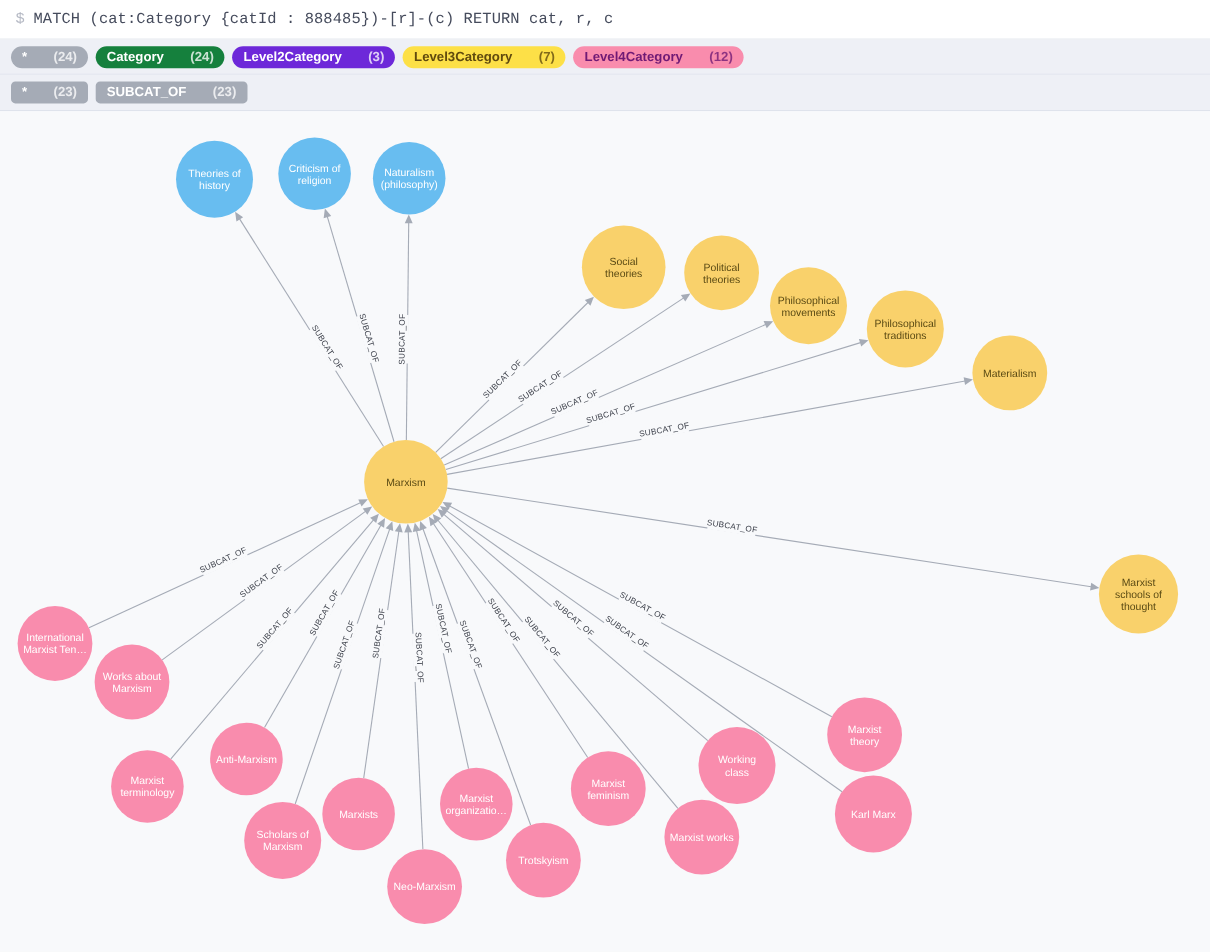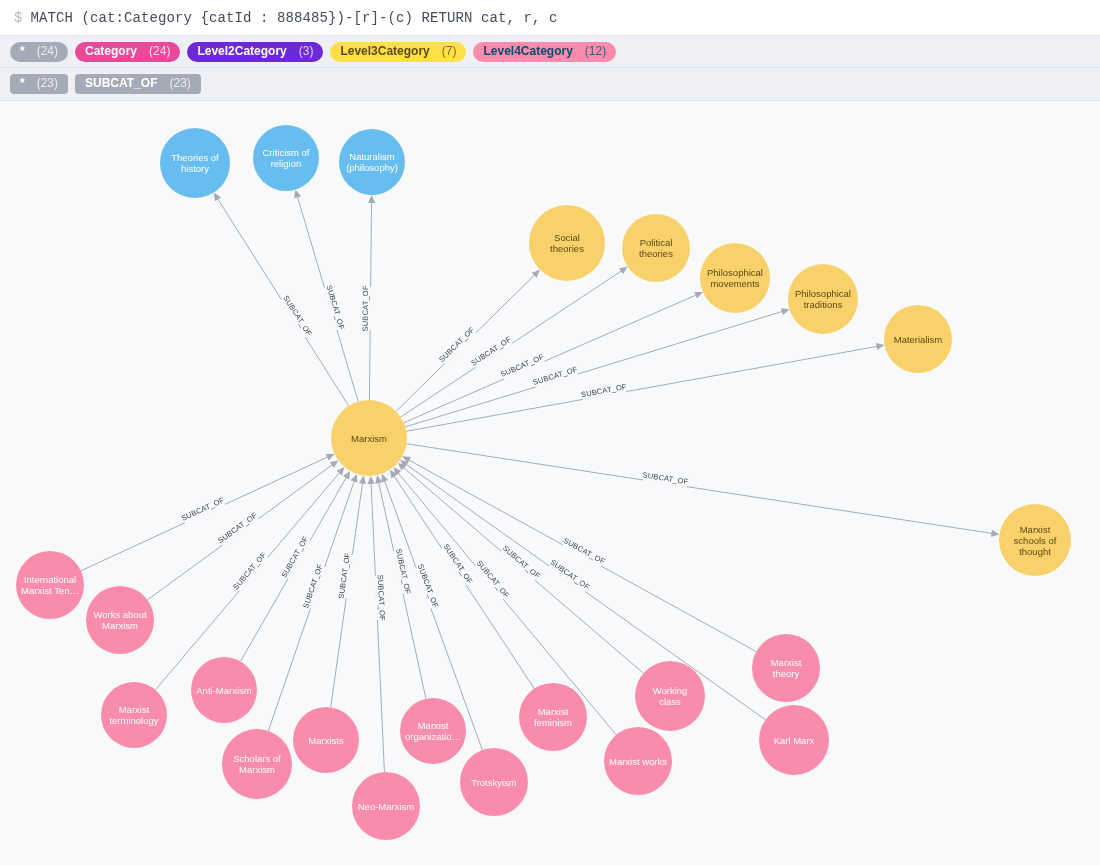--- a/index.html
+++ b/index.html
@@ -41,21 +41,21 @@
 
   .chip{
     display:inline-flex;align-items:baseline;
     border-radius:11px;
     padding:3px 10px 4px 10px;
     font-size:12px;line-height:13px;
     white-space:nowrap;
     user-select:none;
   }
   .chip .nm{font-weight:bold;}
-  .chip .ct{font-weight:normal;opacity:.78;margin-left:0px;padding-left:12px;}
+  .chip .ct{font-weight:bold;opacity:.78;margin-left:12px;padding-left:12px;}
 
   .chip.rel{border-radius:4px;}
 
   
   .canvas{
     position:absolute;left:0;top:101px;
     width:1100px;height:764px;
     background:#f8f9fb;
     overflow:hidden;
   }
@@ -88,33 +88,33 @@
   <div class="query-bar">
     <span class="prompt-sigil">$</span>
     <span class="query-text">MATCH (cat:Category {catId : 888485})-[r]-(c) RETURN cat, r, c</span>
   </div>
 
   <div class="legend-row r1" id="legend-nodes">
       <div class="chip " style="background: rgb(165, 171, 182); color: rgb(255, 255, 255);">
         <span class="nm">*</span>
         <span class="ct">(24)</span>
       </div>
-      <div class="chip " style="background: #ec4899; color: rgb(255, 255, 255);">
+      <div class="chip " style="background: #15803d; color: rgb(255, 255, 255);">
         <span class="nm">Category</span>
         <span class="ct">(24)</span>
       </div>
       <div class="chip " style="background: #6d28d9; color: rgb(255, 255, 255);">
         <span class="nm">Level2Category</span>
         <span class="ct">(3)</span>
       </div>
       <div class="chip " style="background: #fde047; color: rgb(96, 74, 14);">
         <span class="nm">Level3Category</span>
         <span class="ct">(7)</span>
       </div>
-      <div class="chip " style="background: rgb(249, 140, 173); color: #0c4a6e;">
+      <div class="chip " style="background: rgb(249, 140, 173); color: #701a75;">
         <span class="nm">Level4Category</span>
         <span class="ct">(12)</span>
       </div>
     </div>
 
   <div class="legend-row r2" id="legend-rels">
       <div class="chip rel" style="background: rgb(165, 171, 182); color: rgb(255, 255, 255);">
         <span class="nm">*</span>
         <span class="ct">(23)</span>
       </div>

